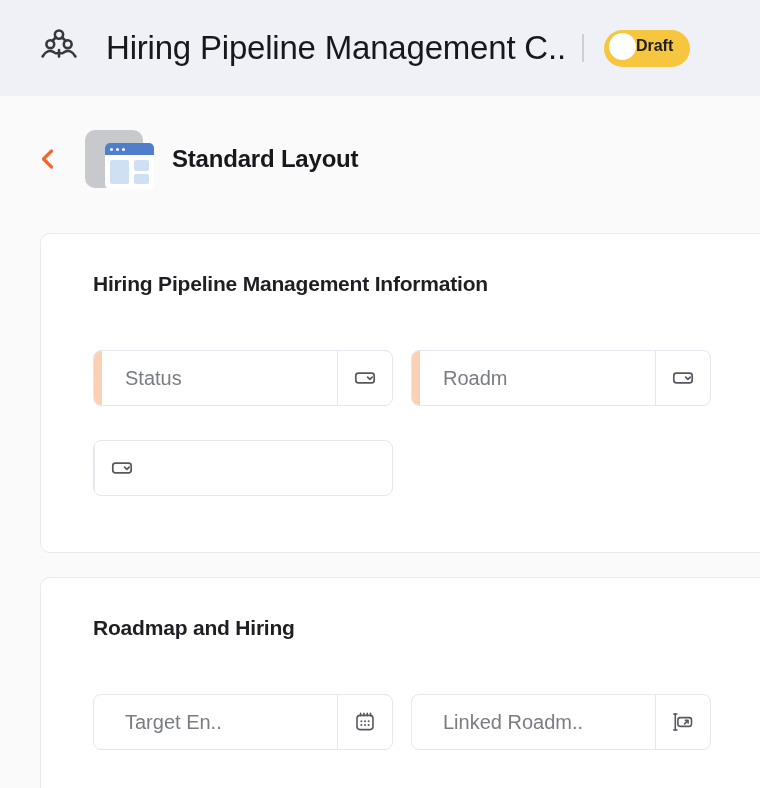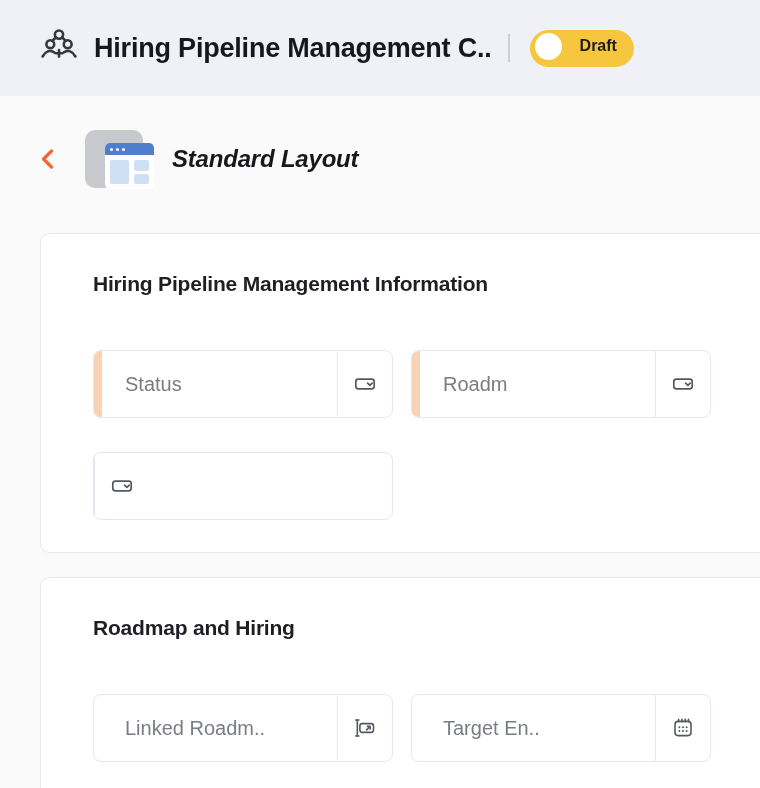--- a/index.html
+++ b/index.html
@@ -14,43 +14,43 @@
   
   .app-header {
     height: 96px;
     background: #eff1f6;
     display: flex;
     align-items: center;
     padding: 0 24px 0 38px;
   }
   .module-icon { width: 42px; height: 42px; flex: 0 0 auto; }
   .app-title {
-    margin-left: 14px;
-    font-size: 27px;
-    font-weight: 700;
+    margin-left: 26px;
+    font-size: 33px;
+    font-weight: 400;
     color: #17181c;
     letter-spacing: -0.2px;
     white-space: nowrap;
   }
   .header-divider {
     width: 2px; height: 28px;
     background: #ccd0d9;
     margin: 0 20px 0 16px;
     flex: 0 0 auto;
   }
   .status-toggle {
     height: 37px;
     background: #f6c63e;
     border: none;
     border-radius: 19px;
     display: flex;
     align-items: center;
     padding: 0 17px 4px 5px;
     cursor: pointer;
-    gap: 18px;
+    gap: 0;
   }
   .toggle-knob {
     width: 27px; height: 27px;
     border-radius: 50%;
     background: #ffffff;
   }
   .status-toggle .label {
     font-size: 16px;
     font-weight: 700;
     color: #1c1d20;
@@ -109,21 +109,20 @@
     position: absolute; left: 29px; top: 31px;
     width: 15px; height: 10px;
     background: #cfe0f4; border-radius: 2px;
   }
   .layout-title {
     margin-left: 29px;
     font-size: 24px;
     font-weight: 700;
     color: #17181c;
     letter-spacing: -0.2px;
-    font-style: italic;
   }
 
   
   .section-card {
     margin-left: 40px;
     width: 740px;               
     background: #ffffff;
     border: 1px solid #e9e9ec;
     border-radius: 10px;
     padding: 36px 0 0 52px;
@@ -140,21 +139,21 @@
   .fields-grid {
     margin-top: 52px;
     display: grid;
     grid-template-columns: 300px 300px;
     column-gap: 18px;
     row-gap: 34px;
   }
 
   .field-box {
     position: relative;
-    width: 300px; height: 68px;
+    width: 300px; height: 56px;
     background: #ffffff;
     border: 1px solid #e3e7ee;
     border-radius: 8px;
     display: flex;
     align-items: stretch;
     cursor: pointer;
     overflow: hidden;
   }
   .required-indicator {
     position: absolute;
@@ -275,36 +274,20 @@
 
   </div>
 </section>
 
 <section class="section-card card-2">
   <h3 class="section-title">Roadmap and Hiring</h3>
   <div class="fields-grid">
 
     <div class="field-box">
       <span class="field-label-wrap">
-        <span class="field-label">Linked Roadm..</span>
-      </span>
-      <span class="field-type">
-        <svg width="24" height="24" viewBox="0 0 24 24" fill="none" stroke="#55585e" stroke-width="1.6" stroke-linecap="round" stroke-linejoin="round">
-          <path d="M4.3,4 v16"></path>
-          <path d="M2.7,4 h3.2"></path>
-          <path d="M2.7,20 h3.2"></path>
-          <rect x="6.9" y="7.6" width="13.6" height="8.8" rx="2.3"></rect>
-          <path d="M13.6,13.9 L16.4,11.1"></path>
-          <path d="M17.1,13.1 v-2.7 h-2.7"></path>
-        </svg>
-      </span>
-    </div>
-
-    <div class="field-box">
-      <span class="field-label-wrap">
         <span class="field-label">Target En..</span>
       </span>
       <span class="field-type">
         <svg width="24" height="24" viewBox="0 0 24 24" fill="none" stroke="#55585e" stroke-width="1.6" stroke-linecap="round" stroke-linejoin="round">
           <rect x="4" y="5.4" width="16" height="14.2" rx="3"></rect>
           <path d="M7.6,3.4 v2.4"></path>
           <path d="M10.9,3.4 v2.4"></path>
           <path d="M14.2,3.4 v2.4"></path>
           <path d="M17.5,3.4 v2.4"></path>
           <g fill="#55585e" stroke="none">
@@ -312,14 +295,30 @@
             <circle cx="12" cy="11.3" r="1"></circle>
             <circle cx="15.6" cy="11.3" r="1"></circle>
             <circle cx="8.4" cy="15" r="1"></circle>
             <circle cx="12" cy="15" r="1"></circle>
             <circle cx="15.6" cy="15" r="1"></circle>
           </g>
         </svg>
       </span>
     </div>
 
+    <div class="field-box">
+      <span class="field-label-wrap">
+        <span class="field-label">Linked Roadm..</span>
+      </span>
+      <span class="field-type">
+        <svg width="24" height="24" viewBox="0 0 24 24" fill="none" stroke="#55585e" stroke-width="1.6" stroke-linecap="round" stroke-linejoin="round">
+          <path d="M4.3,4 v16"></path>
+          <path d="M2.7,4 h3.2"></path>
+          <path d="M2.7,20 h3.2"></path>
+          <rect x="6.9" y="7.6" width="13.6" height="8.8" rx="2.3"></rect>
+          <path d="M13.6,13.9 L16.4,11.1"></path>
+          <path d="M17.1,13.1 v-2.7 h-2.7"></path>
+        </svg>
+      </span>
+    </div>
+
   </div>
 </section>
 
 </body></html>

